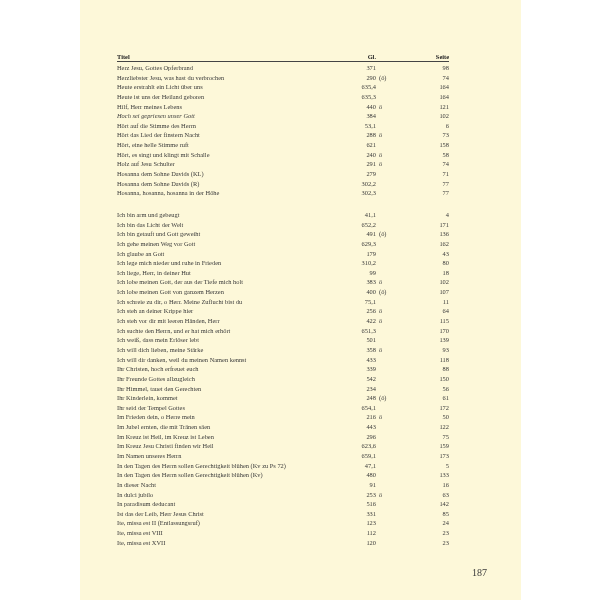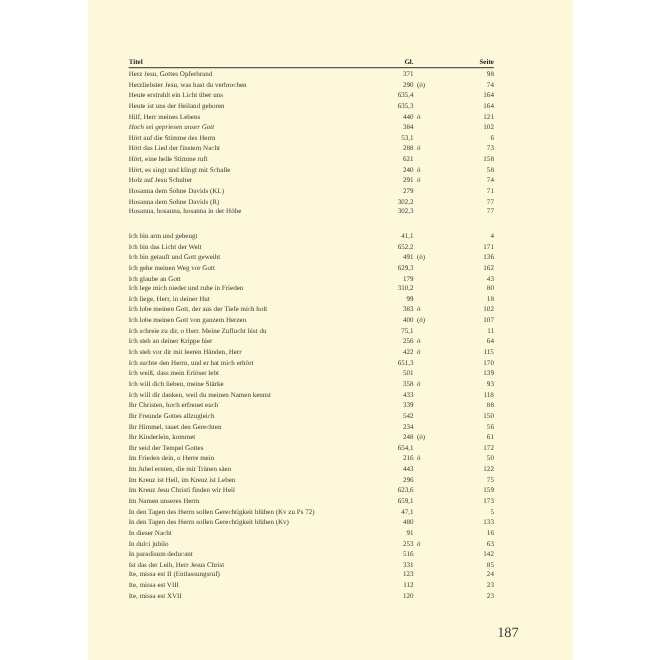--- a/index.html
+++ b/index.html
@@ -19,21 +19,21 @@
     .row.header { font-weight: bold; border-bottom: 0.8px solid #444; height: 9px; margin-bottom: 1px; color: #222; }
     .c-title { width: 224px; overflow: hidden; }
     .c-title.italic { font-style: italic; }
     .c-gl { width: 58px; position: relative; }
     .c-gl .num { position: absolute; right: 23px; }
     .c-gl .mark { position: absolute; left: 38px; }
     .c-page { width: 50px; text-align: right; }
     .header .c-gl { text-align: right; padding-right: 23px; box-sizing: border-box; }
     .gap { height: 12px; }
     .pagenum {
-      position: absolute; left: 372px; top: 567px; font-size: 13px; color: #3a3a3a;
+      position: absolute; left: 392px; top: 567px; font-size: 10px; color: #3a3a3a;
     }
   </style>
 </head>
 <body>
 
 <div class="page">
   <div class="table">
     <div class="row header">
       <span class="c-title">Titel</span>
       <span class="c-gl">Gl.</span>

